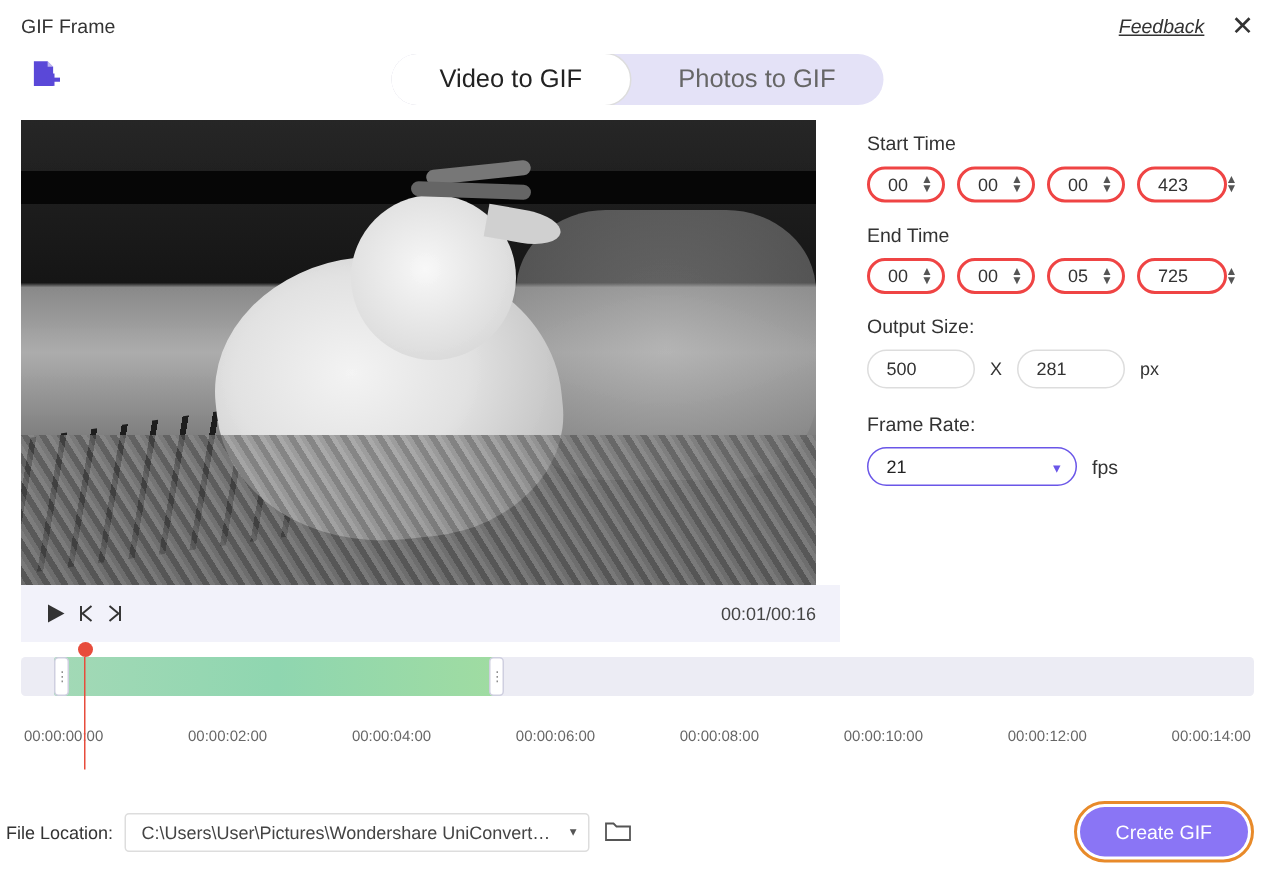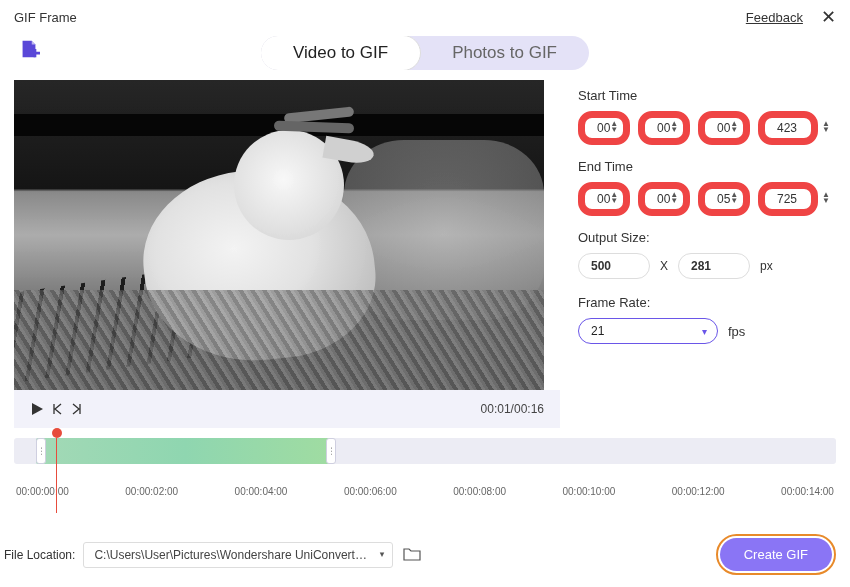--- a/index.html
+++ b/index.html
@@ -1,19 +1,19 @@
 <!DOCTYPE html>
 <html><head>
 <meta charset="utf-8">
 <style>
 * { box-sizing: border-box; margin: 0; padding: 0; font-family: -apple-system, BlinkMacSystemFont, "Segoe UI", Arial, sans-serif; }
 body { background: #fff; width: 850px; height: 587px; overflow: hidden; position: relative; }
 .titlebar { display: flex; align-items: center; justify-content: space-between; padding: 6px 14px 4px 14px; font-size: 13px; color: #333; }
 .titlebar-right { display: flex; align-items: center; gap: 18px; }
-.feedback { text-decoration: underline; cursor: pointer; color: #333; }
+.feedback { text-decoration: underline; cursor: pointer; color: #333; font-style: italic; }
 .close-x { font-size: 18px; font-weight: 300; cursor: pointer; color: #333; }
 .appicon { position: absolute; left: 18px; top: 38px; }
 .tabs { display: flex; justify-content: center; margin-top: 4px; }
 .tab-pill { display: flex; background: #e4e2f7; border-radius: 18px; overflow: hidden; }
 .tab { padding: 7px 32px; font-size: 17px; cursor: pointer; color: #666; }
 .tab.active { background: #fff; border-radius: 18px; color: #222; border: 1px solid #ddd; margin: -1px; }
 .main { display: flex; padding: 10px 14px 0 14px; gap: 18px; }
 .left { flex: 1; }
 .video-area { width: 530px; height: 310px; background: #111; position: relative; overflow:hidden; }
 .goat-scene { width:100%; height:100%; position:relative; background: linear-gradient(#2a2a2a 0%, #1a1a1a 35%, #888 36%, #aaa 50%, #7a7a7a 70%, #5a5a5a 100%); filter: grayscale(1) contrast(1.05); }
@@ -25,25 +25,25 @@
 .hay { position:absolute; left:0; bottom:0; width:100%; height:100px; background: repeating-linear-gradient(58deg,#777 0 3px,#555 3px 7px,#888 7px 10px); opacity:.65;}
 .rails { position:absolute; left:-10px; top:200px; width:200px; height:90px; background: repeating-linear-gradient(100deg, transparent 0 16px, #222 16px 20px); transform: skewY(-8deg);}
 .roofbeam { position:absolute; left:0; top:34px; width:100%; height:22px; background:#0c0c0c;}
 .bgblur { position:absolute; left:330px; top:60px; width:200px; height:180px; background: radial-gradient(circle,#bbb,#888); opacity:.5; border-radius:30%;}
 .playbar { display:flex; align-items:center; background:#f2f2fa; height:38px; padding: 0 16px; gap: 6px; }
 .play-icon svg, .prev-icon svg, .next-icon svg { display:block; }
 .time-display { margin-left:auto; font-size:12px; color:#444; }
 .right { width: 258px; padding-top: 8px; font-size: 13px; color:#333; }
 .field-label { margin-bottom: 8px; }
 .time-row { display:flex; gap:8px; margin-bottom: 14px; }
-.spin { display:flex; border:7px solid #ef4444; border-radius: 14px; padding: 3px 6px 3px 12px; font-size:12px; width:52px; justify-content: space-between; }
+.spin { display:flex; align-items:center; border:2px solid #ef4444; border-radius: 14px; padding: 3px 6px 3px 12px; font-size:12px; width:52px; justify-content: space-between; }
 .spin.wide { width: 60px; gap: 25px; }
 .spin-arrows { display:flex; flex-direction:column; line-height:6px; font-size:8px; color:#555; cursor:pointer; }
 .size-row { display:flex; align-items:center; gap:10px; font-size:12px; margin-bottom:16px;}
-.size-input { border:1px solid #ddd; border-radius:14px; padding:5px 12px; width:72px; font-size:12px;font-weight:bold;}
+.size-input { border:1px solid #ddd; border-radius:14px; padding:5px 12px; width:72px; font-size:12px;}
 .fps-row { display:flex; align-items:center; gap:10px;}
 .fps-select { border:1.5px solid #6a56e8; border-radius:14px; padding:5px 26px 5px 12px; width:140px; font-size:12px; position:relative; background:#fff; color:#222;}
 .fps-caret { position:absolute; right:10px; top:7px; font-size:10px; color:#6a56e8;}
 .timeline-area { position: relative; margin: 10px 14px 0 14px; }
 .track { position:relative; height: 26px; background:#ececf4; border-radius:3px; }
 .selection { position:absolute; left:22px; top:0; height:26px; width:298px; background: linear-gradient(90deg,#a3d9b6,#8fd6b0,#a0dca1); border-radius:2px;}
 .handle { position:absolute; top:0; width:10px; height:26px; background:#fff; border:1px solid #cfcfe0; border-radius:3px; display:flex; align-items:center; justify-content:center;}
 .handle-dots { font-size:9px; line-height:3px; color:#888; letter-spacing:-1px;}
 .handle-left { left:22px; }
 .handle-right { left:312px; }

